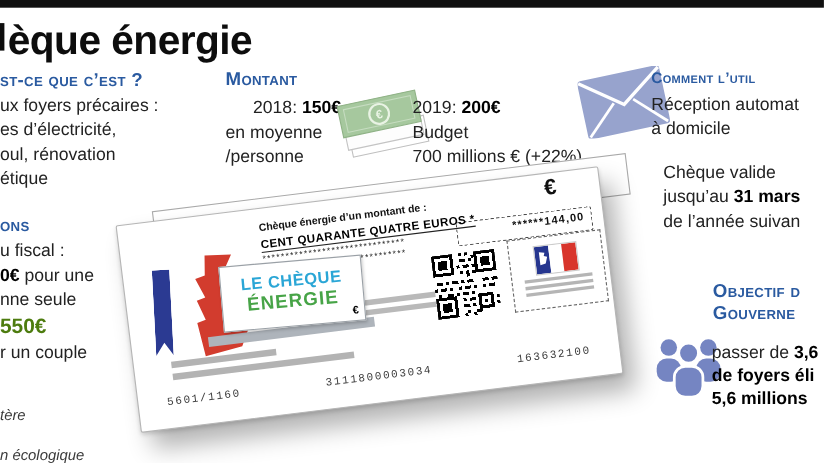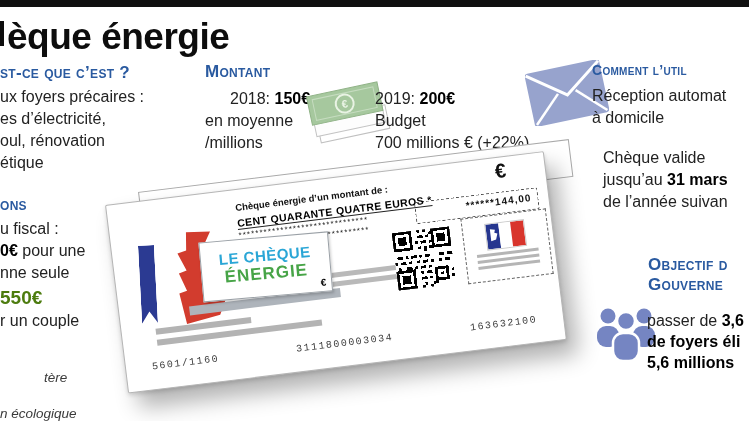--- a/index.html
+++ b/index.html
@@ -68,21 +68,21 @@
   <div class="h" style="left:0;top:195px;">ons</div>
   <div class="t" style="left:0;top:218px;">u fiscal :</div>
   <div class="t" style="left:0;top:240px;"><b>0€</b><span> pour une</span></div>
   <div class="t" style="left:0;top:262px;">nne seule</div>
   <div class="t big-val" style="left:0;top:287px;">550€</div>
   <div class="t" style="left:0;top:310px;">r un couple</div>
 
   <div class="h" style="left:205px;top:62px;">Montant</div>
   <div class="t" style="left:210px;top:88px;margin-left:20px;"><span>2018: </span><b>150€</b></div>
   <div class="t" style="left:205px;top:110px;">en moyenne</div>
-  <div class="t" style="left:205px;top:132px;">/millions</div>
+  <div class="t" style="left:205px;top:132px;">/personne</div>
 
   <svg class="icon" style="left:306px;top:78px;" width="90" height="72" viewBox="0 0 90 72">
     <g transform="rotate(-12 45 36)">
       <rect x="10" y="34" width="70" height="24" fill="#ffffff" stroke="#c0c0c0"></rect>
       <rect x="7" y="27" width="70" height="24" fill="#fdfdfd" stroke="#c4c4c4"></rect>
       <rect x="5" y="10" width="72" height="29" fill="#a6c89e" stroke="#8fb286"></rect>
       <rect x="10" y="14" width="62" height="21" fill="none" stroke="#c6dcc0"></rect>
       <circle cx="41" cy="24.5" r="9" fill="none" stroke="#e9f3e4" stroke-width="2"></circle>
       <text x="41" y="28.5" text-anchor="middle" font-size="11" font-weight="bold" fill="#e9f3e4" font-family="Liberation Sans, sans-serif">€</text>
     </g>
@@ -119,21 +119,21 @@
       <rect x="38" y="25" width="22" height="21" rx="9"></rect>
       <circle cx="31" cy="20" r="9" stroke="#fff" stroke-width="2.5"></circle>
       <rect x="18" y="32" width="26" height="28" rx="10" stroke="#fff" stroke-width="2.5"></rect>
     </g>
   </svg>
 
   <div class="t" style="left:647px;top:310px;"><span>passer de </span><b>3,6</b></div>
   <div class="t" style="left:647px;top:331px;font-weight:700;color:#000;">de foyers éli</div>
   <div class="t" style="left:647px;top:352px;font-weight:700;color:#000;">5,6 millions</div>
 
-  <div class="src" style="left:0;top:370px;margin-left:44px;">tère</div>
+  <div class="src" style="left:0;top:370px;">tère</div>
   <div class="src" style="left:0;top:406px;font-style:italic;">n écologique</div>
 
   <div class="backsheet"></div>
 
   <div class="check">
     <div class="chk-euro">€</div>
 
     <div class="amtbox">
       <span>******144,00</span>
     </div>

